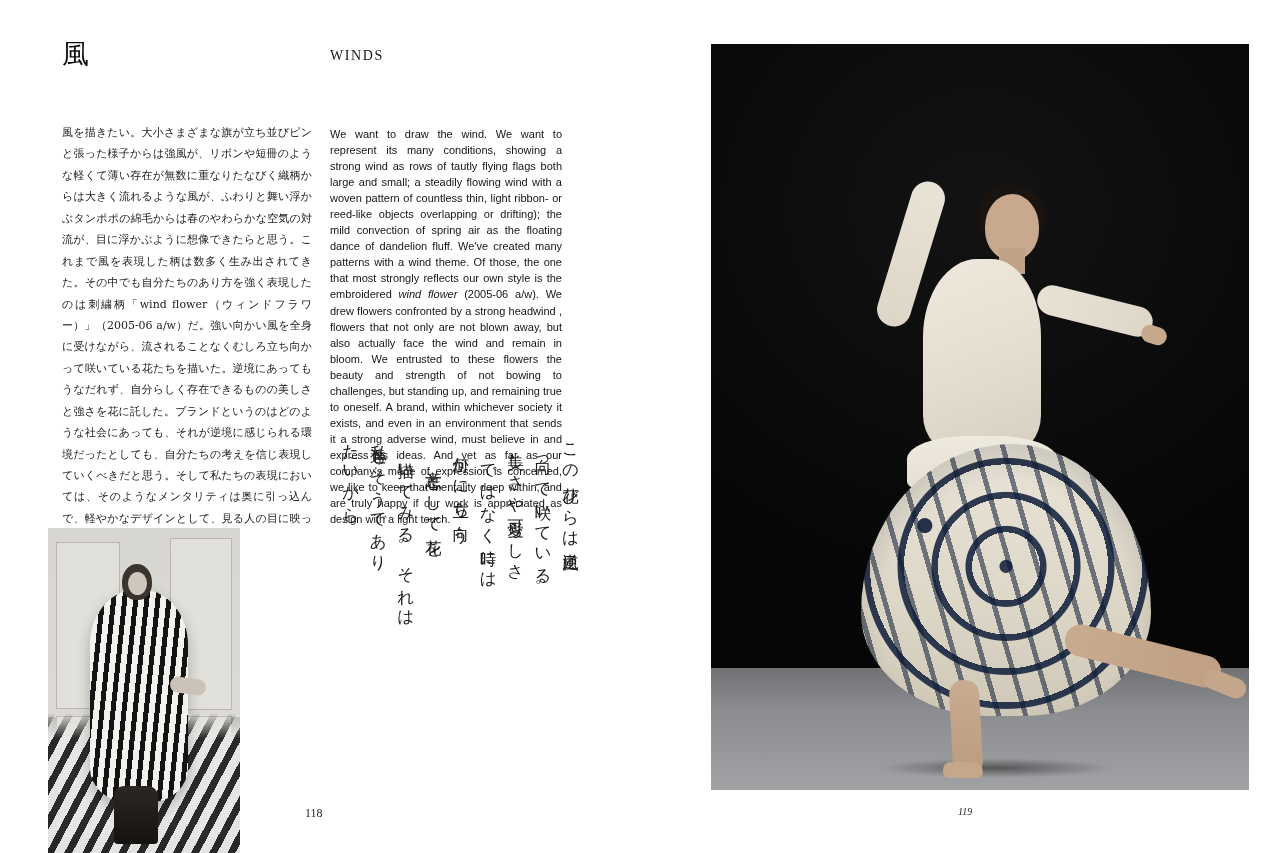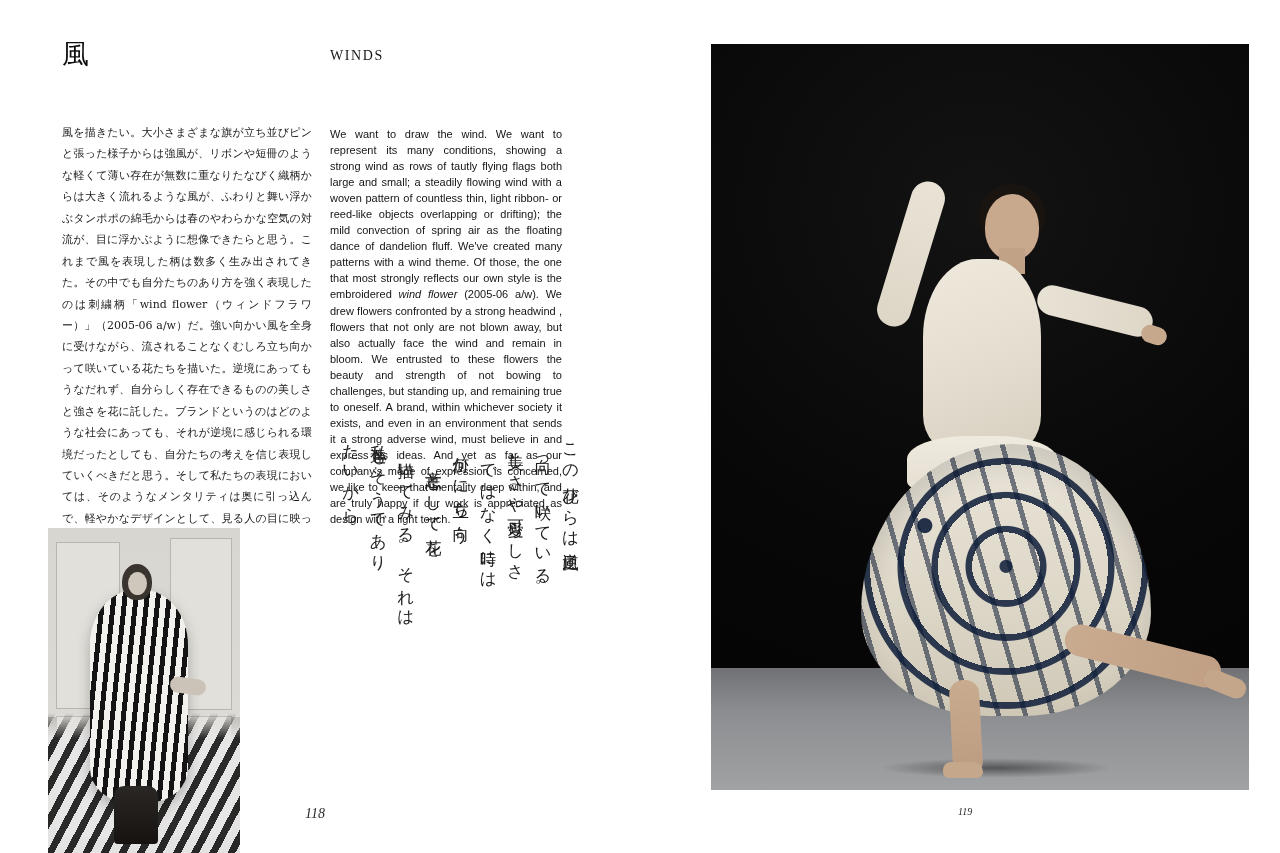--- a/index.html
+++ b/index.html
@@ -186,22 +186,21 @@
     background: #cbc2b8;
     border-radius: 8px;
     transform: rotate(8deg);
   }
 
   .folio-left {
     position: absolute;
     left: 305px;
     top: 806px;
     font-family: "Liberation Serif", serif;
-    font-style: italic;
-    font-size: 14px;
+    font-size: 12px;
     color: #2a2a2a;
   }
 
   
   .page-right {
     position: absolute;
     left: 640px; top: 0;
     width: 640px; height: 853px;
   }
   .photo-right {

